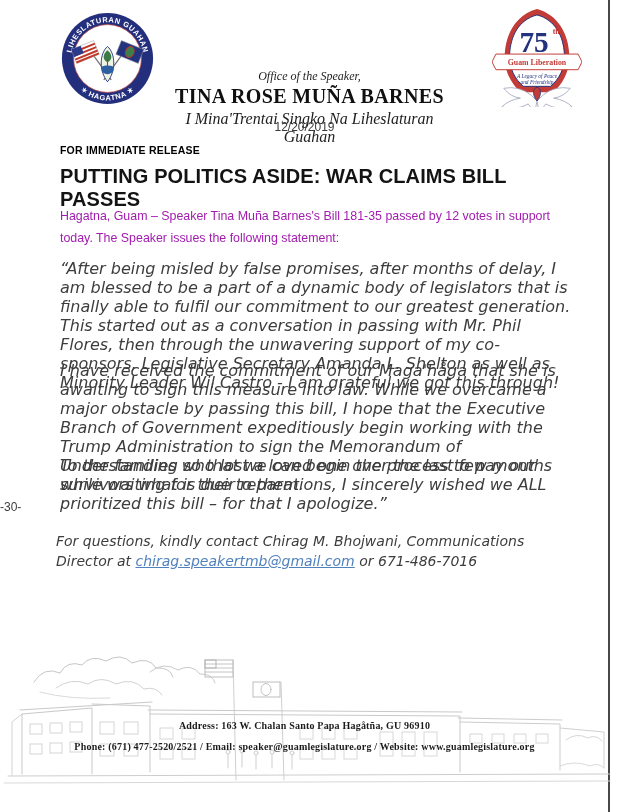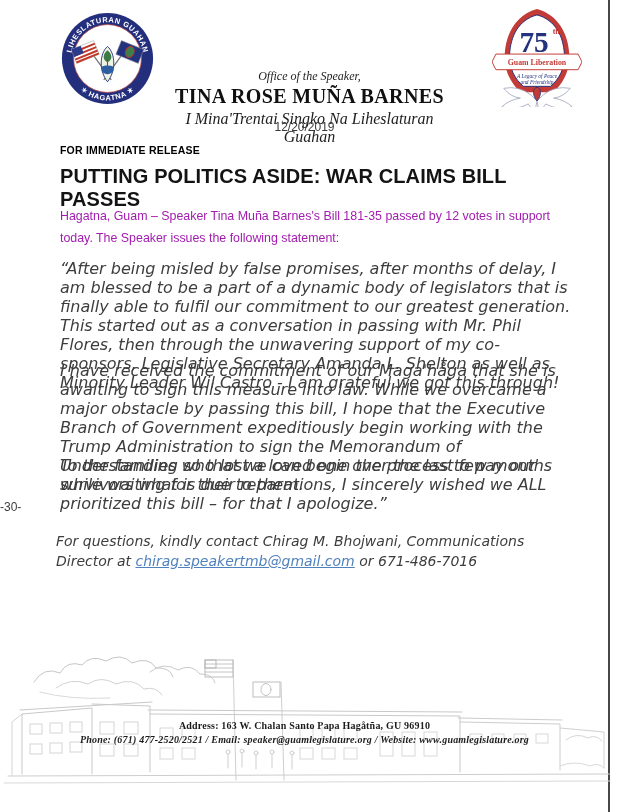--- a/index.html
+++ b/index.html
@@ -40,21 +40,21 @@
   .contact { position:absolute; left:56px; top:531px; width:512px;
     font-family:"DejaVu Sans", sans-serif; font-style:italic;
     font-size:14px; line-height:20px; color:#3d3d3d; }
   .contact a { color:#4f81bd; text-decoration:underline; }
   
   .footer { position:absolute; left:0; top:648px; width:619px; height:140px; }
   .footer svg { position:absolute; left:0; top:0; }
   .footer-text { position:absolute; left:0; right:10px; text-align:center;
     font-family:"Liberation Serif", serif; font-weight:bold; font-size:10px;
     color:#1c1c1c; letter-spacing:0.2px; }
-  .addr { top:72px; } .phone { top:86px;font-style:italic; }
+  .addr { top:72px; } .phone { top:93px; }
   
   .seal-ring-text { font-family:"Liberation Sans", sans-serif; font-weight:bold;
     font-size:8px; letter-spacing:0.6px; fill:#ffffff; }
   .emblem-75 { font-family:"Liberation Serif", serif; font-weight:bold; font-size:30px; fill:#24337e; }
   .emblem-th { font-family:"Liberation Serif", serif; font-weight:bold; font-size:8px; fill:#c23b36; }
   .emblem-banner { font-family:"Liberation Serif", serif; font-weight:bold; font-size:8px; fill:#c23b36; }
   .emblem-tag { font-family:"Liberation Serif", serif; font-style:italic; font-size:5.5px; fill:#24337e; }
 </style>
 </head>
 <body>

